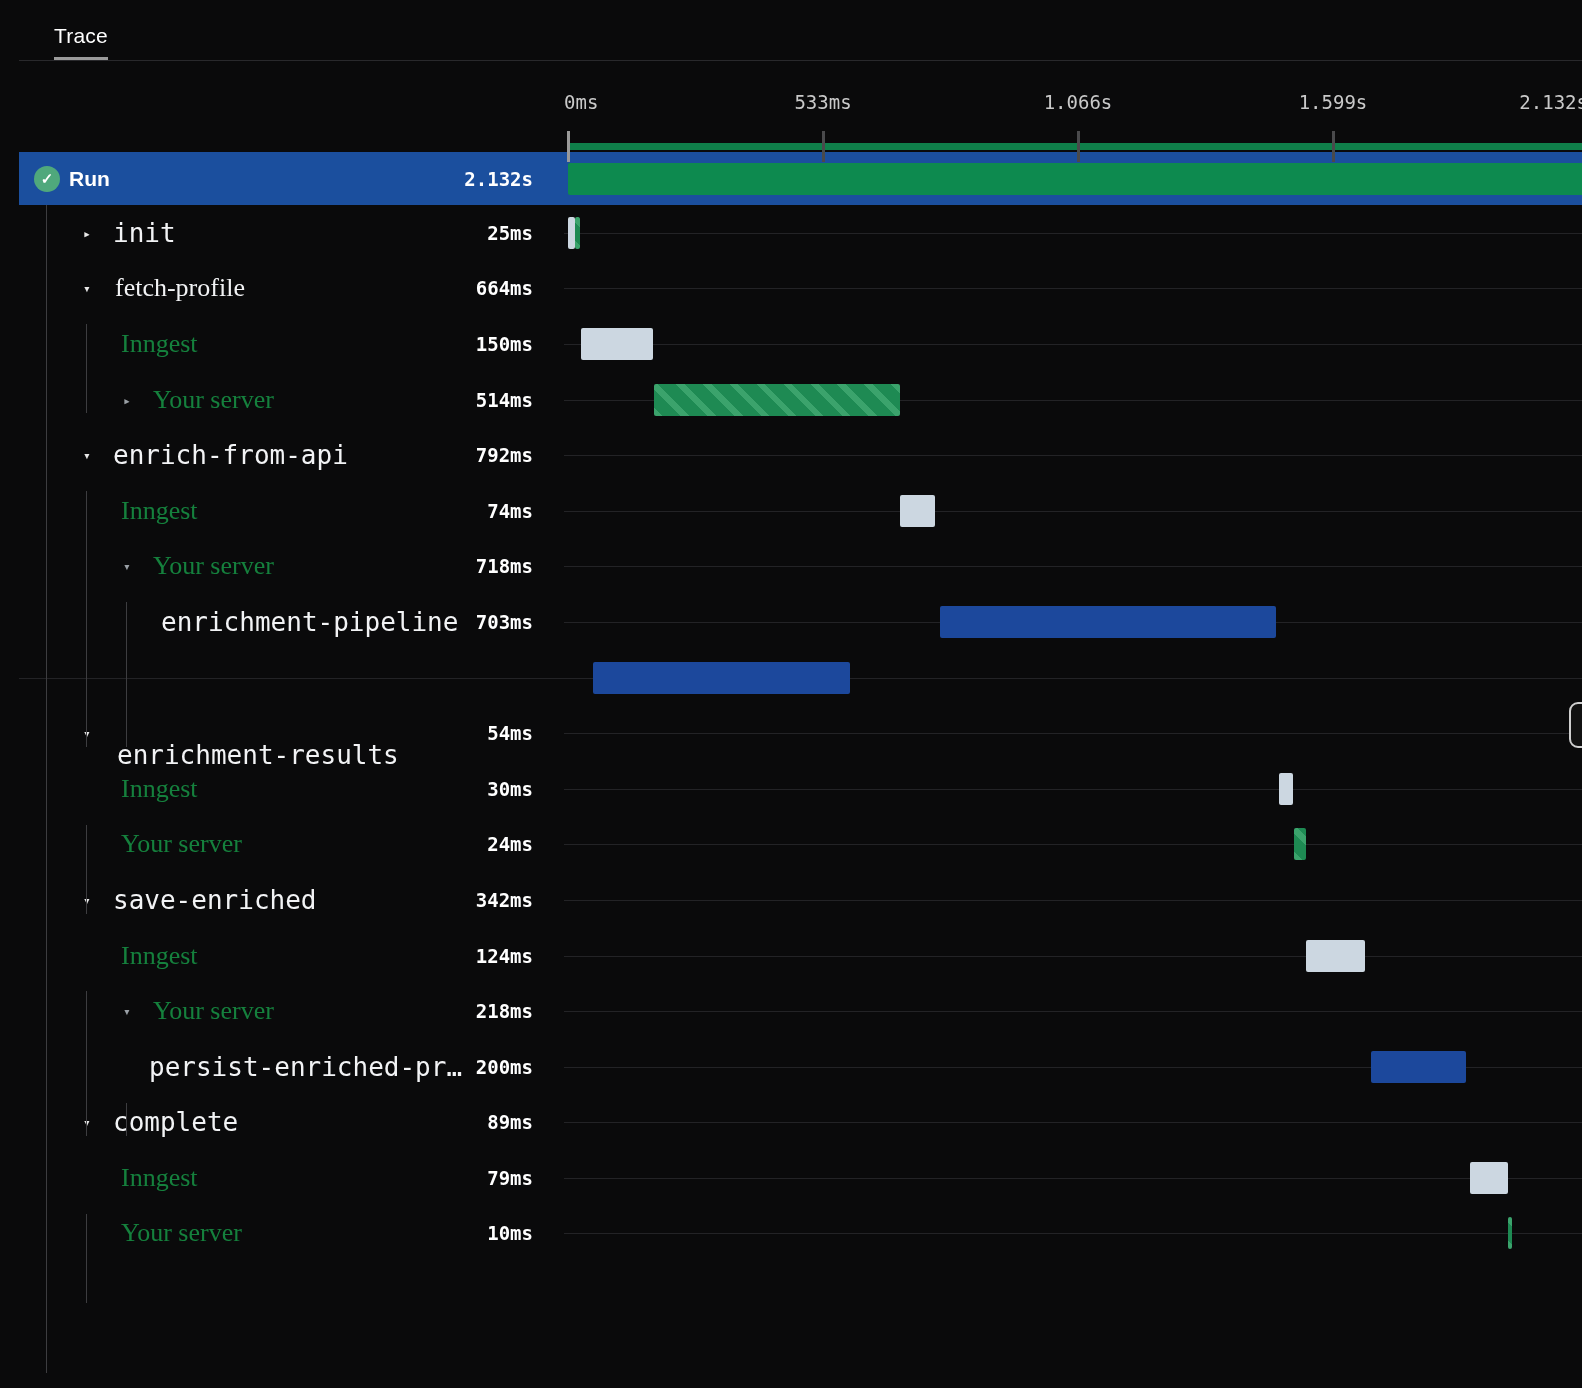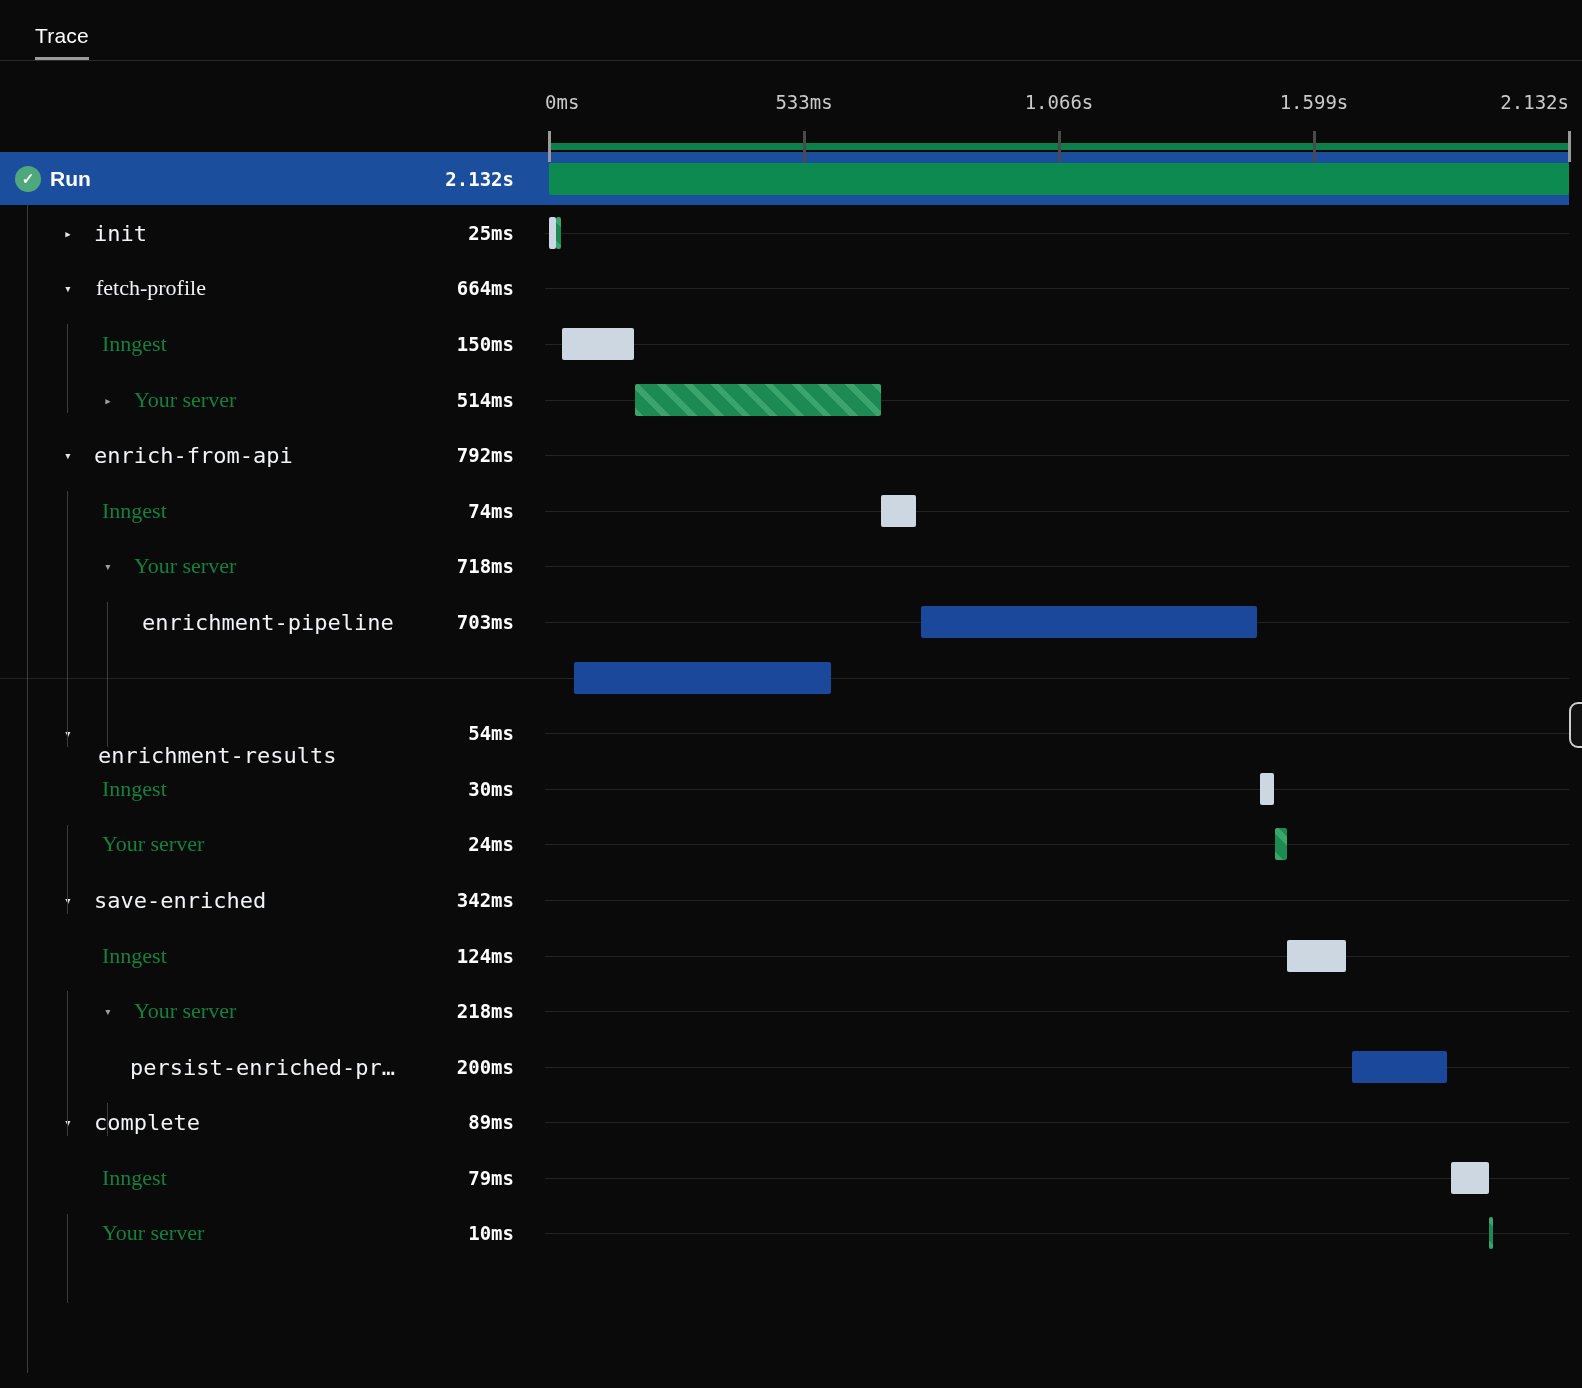--- a/index.html
+++ b/index.html
@@ -2,21 +2,21 @@
 <html style="--c-green: #0d8a4f; --c-minimap: #0f7f4a; --c-stripe-base: #1e8a53; --c-stripe-light: #3ba36c; --c-queued: #ccd7e1; --c-exec: #1c489c; --c-runrow: #1b4f9e; --c-check: #4fa87c;"><head>
 <meta charset="utf-8">
 <style>
   :root{
     --bg:#0a0a0b; --row-h:55.6px; --left-w:545px; --content-w:1569px;
   }
   *{box-sizing:border-box;margin:0;padding:0;}
   html,body{background:var(--bg);}
   body{width:1582px;height:1388px;overflow:hidden;position:relative;
        font-family:"DejaVu Sans Mono",monospace;color:#f2f3f5;}
-  .app{position:relative;width:1582px;height:1388px;background:var(--bg);}
+  .app{position:relative;width:1582px;height:1388px;background:var(--bg);padding-left:19px;}
 
   
   .tabbar{height:61px;border-bottom:1px solid #29292c;display:flex;align-items:flex-end;
           padding-left:35px;font-family:"Liberation Sans",sans-serif;}
   .tab{padding-bottom:12px;position:relative;cursor:pointer;}
   .tab .tab-label{font-size:21px;color:#fff;letter-spacing:.2px;}
   .tab .tab-underline{position:absolute;left:0;bottom:0;height:3px;width:100%;background:#9b9b9b;}
 
   
   .ruler{height:91px;position:relative;}
@@ -51,21 +51,21 @@
          font-family:"Liberation Sans",sans-serif;}
   .run-label{position:absolute;left:50px;top:50%;transform:translateY(-50%);
              font-family:"Liberation Sans",sans-serif;font-size:21px;font-weight:600;color:#fff;}
   .run-row .dur{position:absolute;right:0;top:50%;transform:translateY(-50%);}
 
   
   .rows{position:relative;width:var(--content-w);}
   .row{height:var(--row-h);}
   .twisty{position:absolute;top:50%;transform:translateY(-50%);font-size:13px;color:#e8e8e8;width:20px;text-align:center;cursor:pointer;}
   .twisty.muted{color:#9aa0a6;}
-  .rlbl{position:absolute;top:50%;transform:translateY(-50%);font-size:22px;color:#f2f3f5;white-space:nowrap;}
+  .rlbl{position:absolute;top:50%;transform:translateY(-50%);font-size:26px;color:#f2f3f5;white-space:nowrap;}
   .rlbl.muted{color:#15803d;font-family:Liberation Serif, serif;}
   .tguide{position:absolute;width:1px;background:#3d3d40;}
 
   
   .scroll-pill{position:absolute;right:-9px;top:702px;width:22px;height:46px;
                border:2px solid #cfcfcf;border-radius:9px;background:#111;}
 </style>
 </head>
 <body>
 

